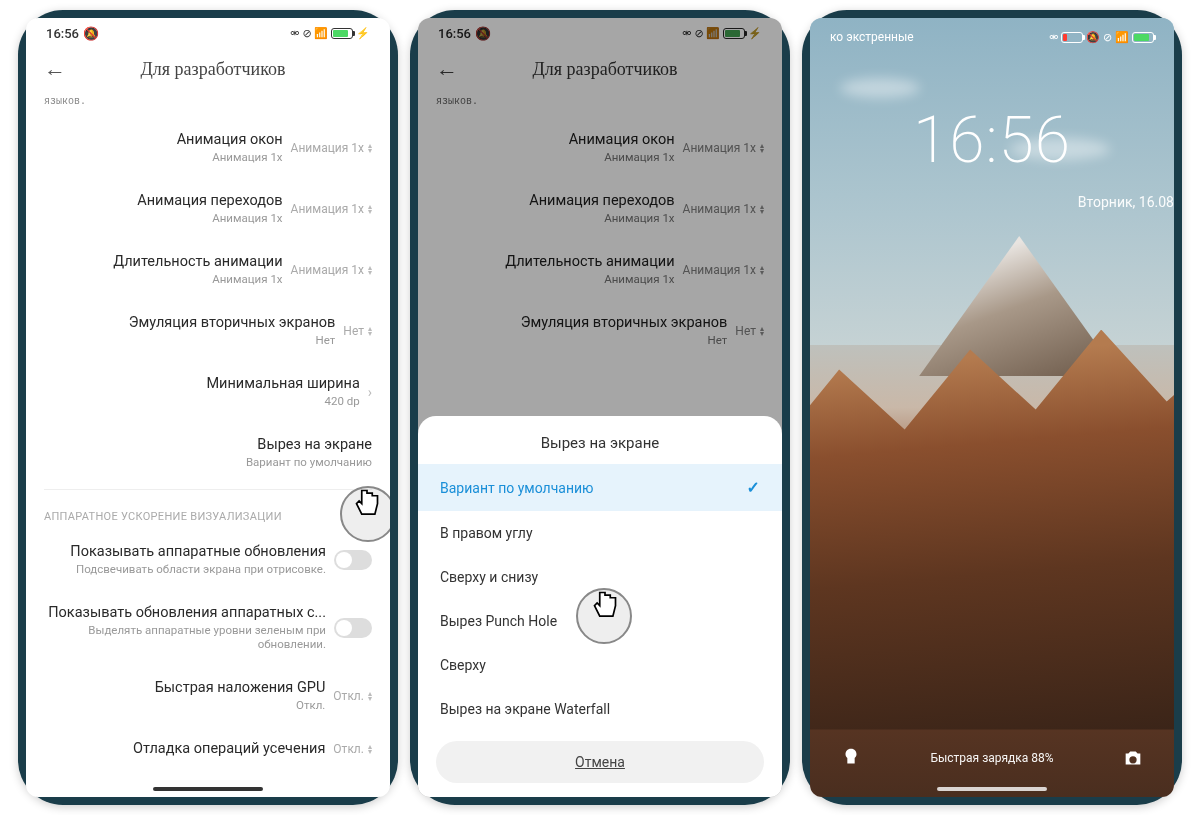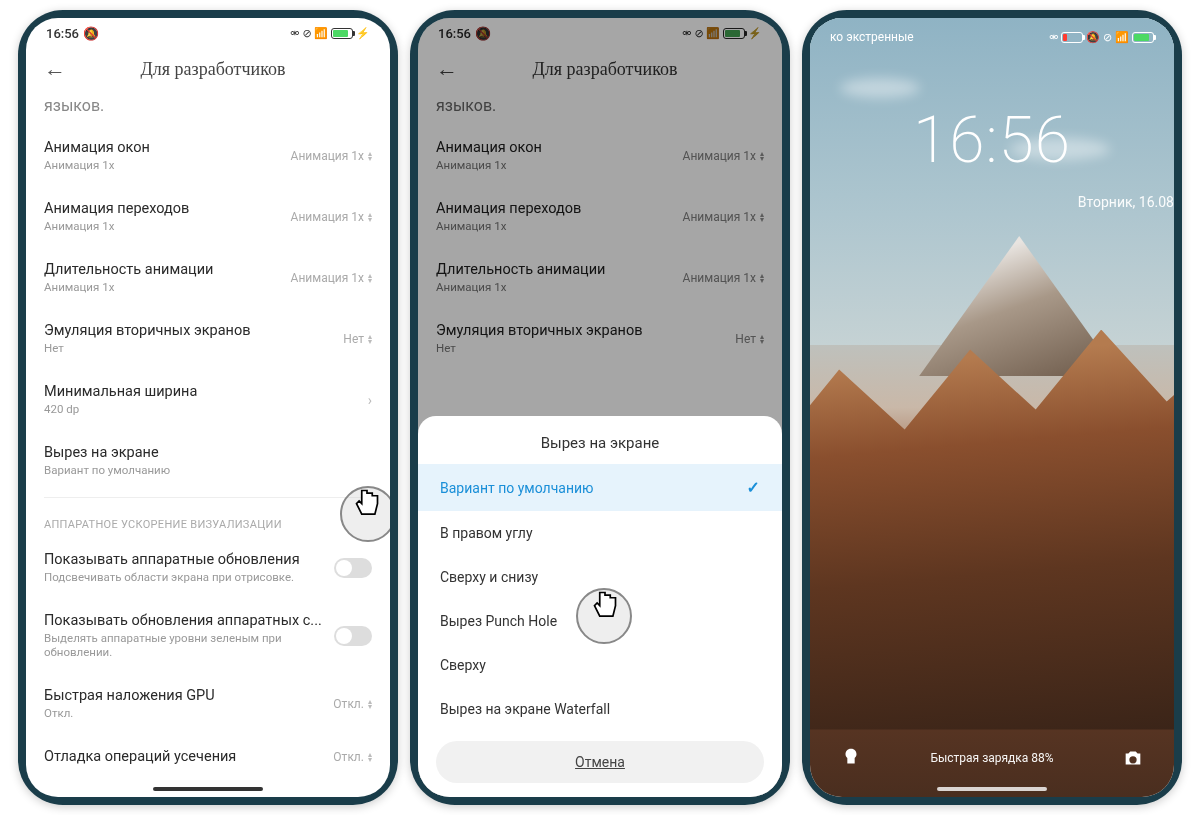--- a/index.html
+++ b/index.html
@@ -17,21 +17,21 @@
     background: #1a3d4a;
     border-radius: 45px;
     padding: 8px;
     position: relative;
     box-shadow: 0 2px 10px rgba(0,0,0,.2);
   }
   .screen {
     width: 100%;
     height: 100%;
     background: #fff;
-    border-radius: 32px;
+    border-radius: 12px;
     overflow: hidden;
     position: relative;
   }
   .status-bar {
     height: 30px;
     display: flex;
     justify-content: space-between;
     align-items: center;
     padding: 0 20px;
     font-size: 13px;
@@ -81,29 +81,31 @@
     margin-right: 30px;
     font-family: Liberation Serif, serif;
   }
   .content {
     padding: 0 18px;
     height: calc(100% - 80px);
     overflow: hidden;
     position: relative;
   }
   .trunc-text {
-    font-size: 16px;
+    font-size: 10px;
     color: #888;
     margin-bottom: 10px;
+    font-family: Liberation Mono, monospace;
   }
   .setting-row {
     display: flex;
     justify-content: space-between;
     align-items: center;
     padding: 14px 0;
+    text-align: right;
   }
   .setting-row .label-group { flex: 1; min-width: 0; }
   .setting-title {
     font-size: 14.5px;
     color: #2a2a2a;
     white-space: nowrap;
     overflow: hidden;
     text-overflow: ellipsis;
   }
   .setting-sub {

